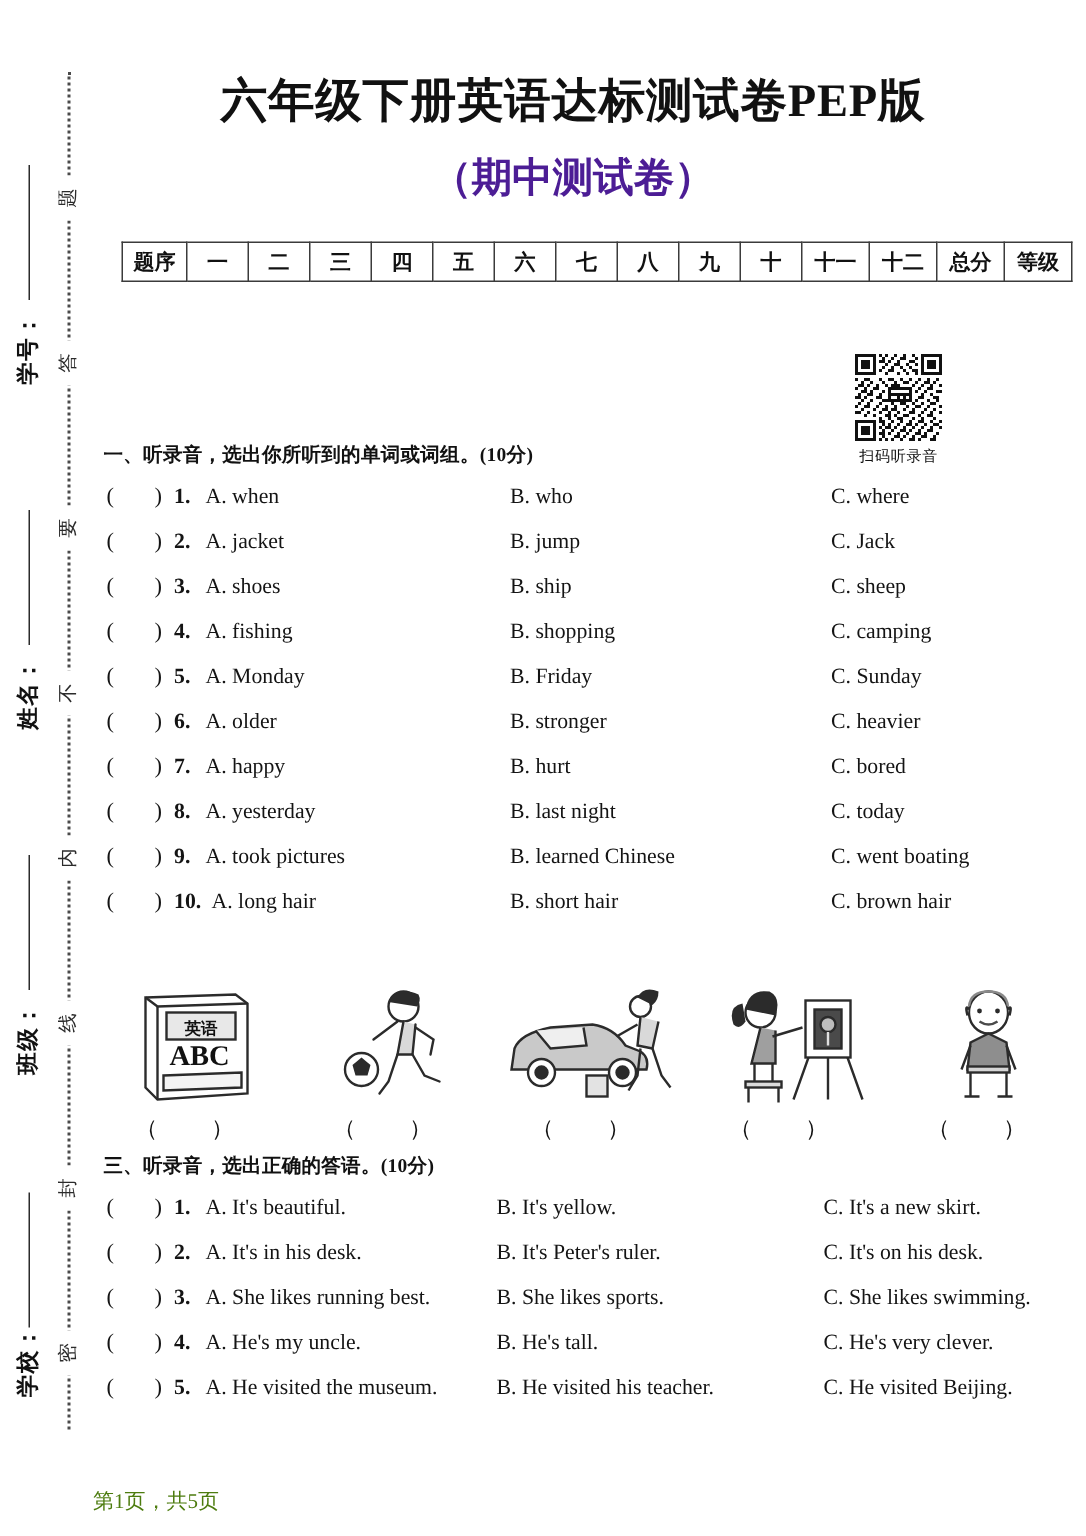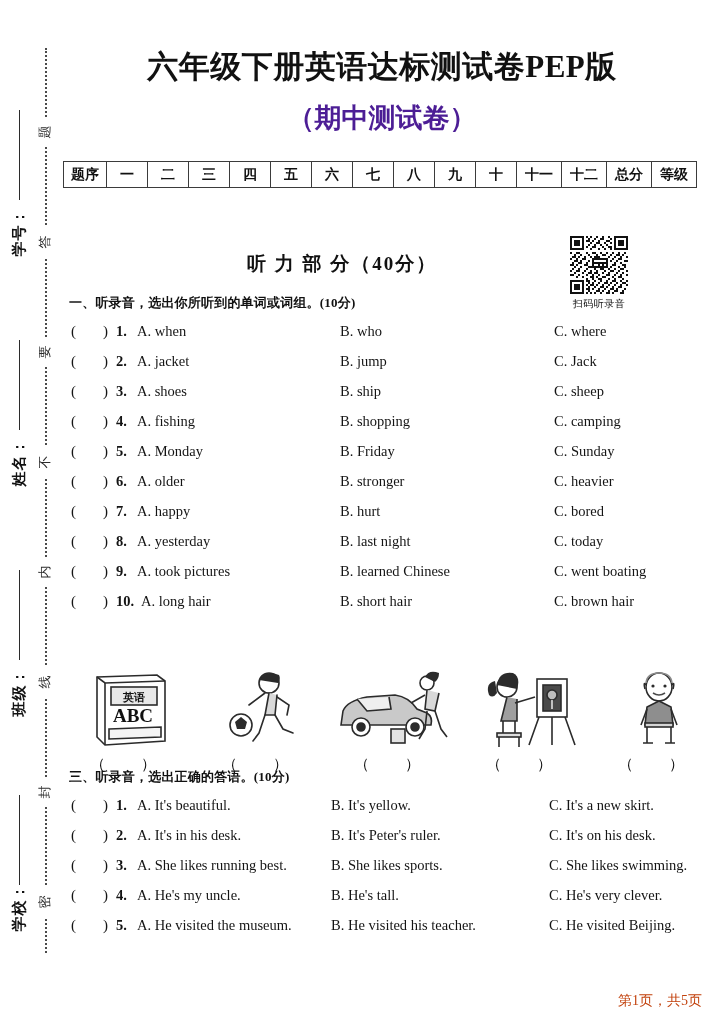--- a/index.html
+++ b/index.html
@@ -103,21 +103,21 @@
     width: 640px;
     text-align: center;
     font-size: 27px;
     font-weight: bold;
     color: #4c1d95;
   }
 
   
   .score-table {
     position: absolute;
-    left: 1px;
+    left: 19px;
     top: 161px;
     width: 618px;
     border-collapse: collapse;
     table-layout: fixed;
     font-family: Liberation Mono, monospace;
   }
   .score-table td {
     border: 1px solid #3b3b3b;
     height: 25px;
     text-align: center;
@@ -212,21 +212,21 @@
   
   .pic-row {
     position: absolute;
     left: 7px;
     top: 655px;
     width: 650px;
     height: 120px;
   }
   .pic-cell {
     position: absolute;
-    top: 12px;
+    top: 0;
     width: 124px;
     height: 120px;
     text-align: center;
   }
   .pic-art {
     width: 124px;
     height: 88px;
     display: block;
   }
   .pic-bracket {
@@ -235,23 +235,23 @@
     color: #141414;
     margin-top: 0px;
   }
 
   
   .footer {
     position: absolute;
     left: 0;
     top: 992px;
     width: 640px;
-    text-align: right;
+    text-align: left;
     font-size: 14px;
-    color: #c2410c;
+    color: #4d7c0f;
   }
 </style>
 </head>
 <body>
 
 <div class="seal-strip">
   <div class="seal-dotted"></div>
   <div class="seal-chars">
     <div class="seal-char" style="top:60px">题</div>
     <div class="seal-char" style="top:170px">答</div>
@@ -301,21 +301,20 @@
         <td class="num-cell">九</td>
         <td class="num-cell">十</td>
         <td class="wide-cell">十一</td>
         <td class="wide-cell">十二</td>
         <td class="wide-cell">总分</td>
         <td class="wide-cell">等级</td>
       </tr>
     </tbody>
   </table>
 
-  <div class="listening-title">听 力 部 分（40分）</div>
 
   <div class="qr-wrap">
     <svg class="qr-code" viewBox="0 0 29 29" shape-rendering="crispEdges">
       <rect width="29" height="29" fill="#ffffff"></rect>
       <g fill="#111111">
         <rect x="0" y="0" width="7" height="1"></rect>
           <rect x="0" y="6" width="7" height="1"></rect>
         <rect x="0" y="0" width="1" height="7"></rect>
           <rect x="6" y="0" width="1" height="7"></rect>
         <rect x="2" y="2" width="3" height="3"></rect>

